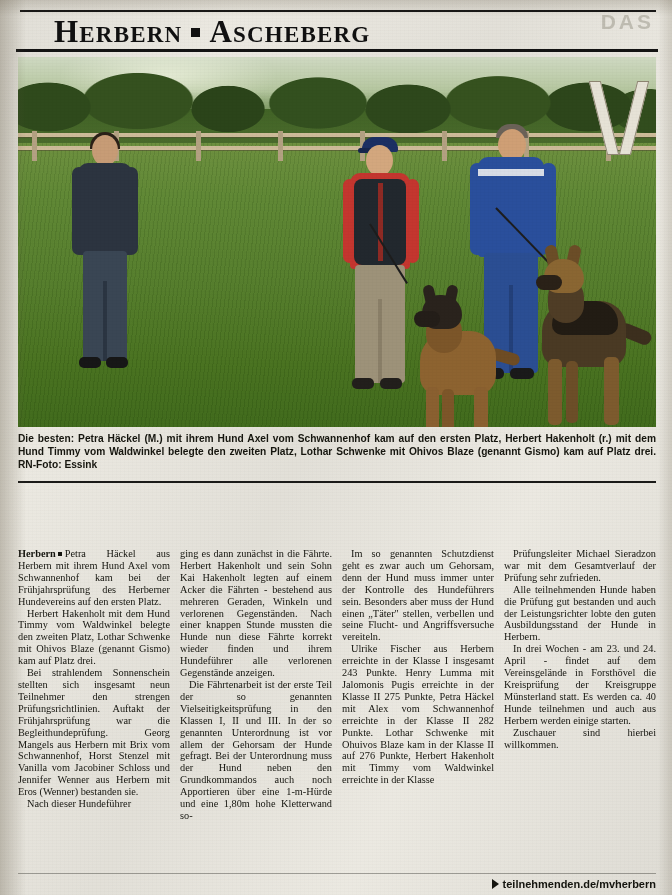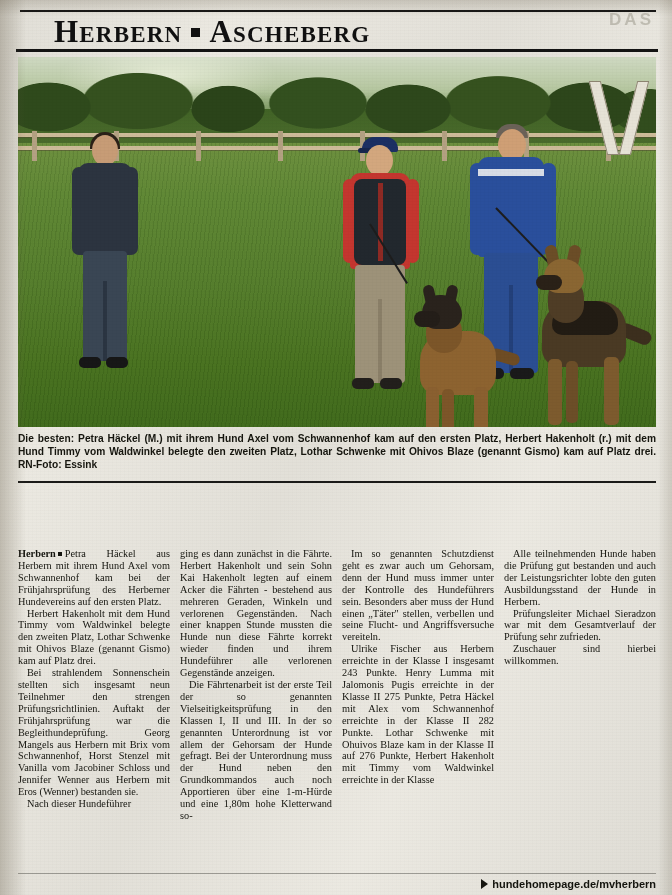--- a/index.html
+++ b/index.html
@@ -90,21 +90,21 @@
     margin: 0 9px 5px 9px;
     vertical-align: middle;
   }
   .masthead-title .small {
     font-size: 23px;
   }
   .ghost-text {
     position: absolute;
     right: 4px;
     top: 2px;
-    font-size: 17px;
+    font-size: 21px;
     letter-spacing: 3px;
     color: rgba(90,85,70,0.28);
     font-family: "Liberation Sans", sans-serif;
     font-weight: bold;
   }
 
   
   .photo-wrap {
     position: absolute;
     left: 18px;
@@ -520,29 +520,30 @@
       <p class="first">ging es dann zunächst in die Fährte. Herbert Hakenholt und sein Sohn Kai Hakenholt legten auf einem Acker die Fährten - bestehend aus mehreren Geraden, Winkeln und verlorenen Gegenständen. Nach einer knappen Stunde mussten die Hunde nun diese Fährte korrekt wieder finden und ihrem Hundeführer alle verlorenen Gegenstände anzeigen.</p>
       <p>Die Fährtenarbeit ist der erste Teil der so genannten Vielseitigkeitsprüfung in den Klassen I, II und III. In der so genannten Unterordnung ist vor allem der Gehorsam der Hunde gefragt. Bei der Unterordnung muss der Hund neben den Grundkommandos auch noch Apportieren über eine 1-m-Hürde und eine 1,80m hohe Kletterwand so-</p>
     </div>
 
     <div class="col">
       <p>Im so genannten Schutzdienst geht es zwar auch um Gehorsam, denn der Hund muss immer unter der Kontrolle des Hundeführers sein. Besonders aber muss der Hund einen „Täter" stellen, verbellen und seine Flucht- und Angriffsversuche vereiteln.</p>
       <p>Ulrike Fischer aus Herbern erreichte in der Klasse I insgesamt 243 Punkte. Henry Lumma mit Jalomonis Pugis erreichte in der Klasse II 275 Punkte, Petra Häckel mit Alex vom Schwannenhof erreichte in der Klasse II 282 Punkte. Lothar Schwenke mit Ohuivos Blaze kam in der Klasse II auf 276 Punkte, Herbert Hakenholt mit Timmy vom Waldwinkel erreichte in der Klasse</p>
     </div>
 
     <div class="col">
+      <p>Prüfungsleiter Michael Sieradzon war mit dem Gesamtverlauf der Prüfung sehr zufrieden.</p>
       <p>Alle teilnehmenden Hunde haben die Prüfung gut bestanden und auch der Leistungsrichter lobte den guten Ausbildungsstand der Hunde in Herbern.</p>
-      <p>Prüfungsleiter Michael Sieradzon war mit dem Gesamtverlauf der Prüfung sehr zufrieden.</p>
+      <p>In drei Wochen - am 23. und 24. April - findet auf dem Vereinsgelände in Forsthövel die Kreisprüfung der Kreisgruppe Münsterland statt. Es werden ca. 40 Hunde teilnehmen und auch aus Herbern werden einige starten.</p>
       <p>Zuschauer sind hierbei willkommen.</p>
     </div>
 
   </div>
 
   <div class="footer-rule"></div>
   <div class="footer">
-    <span class="arrow"></span><span>hundehomepage.de/mvherbern</span>
+    <span class="arrow"></span><span>teilnehmenden.de/mvherbern</span>
   </div>
 
   <div class="grain"></div>
   <div class="shade-left"></div>
   <div class="shade-top"></div>
   <div class="shade-right"></div>
 </div>
 
 </body></html>

